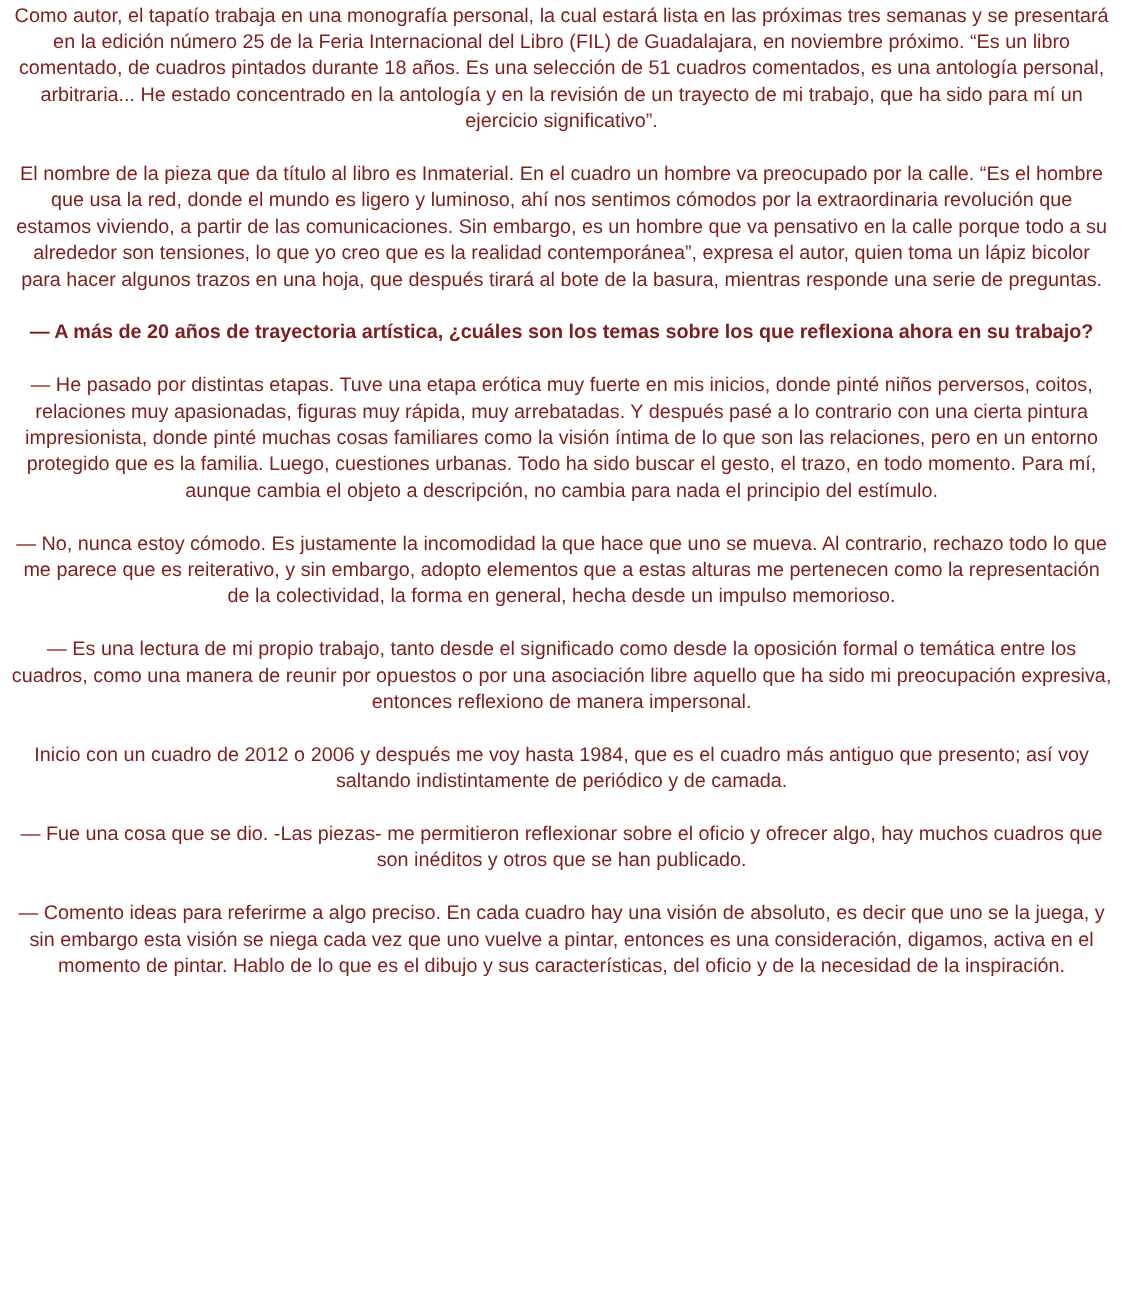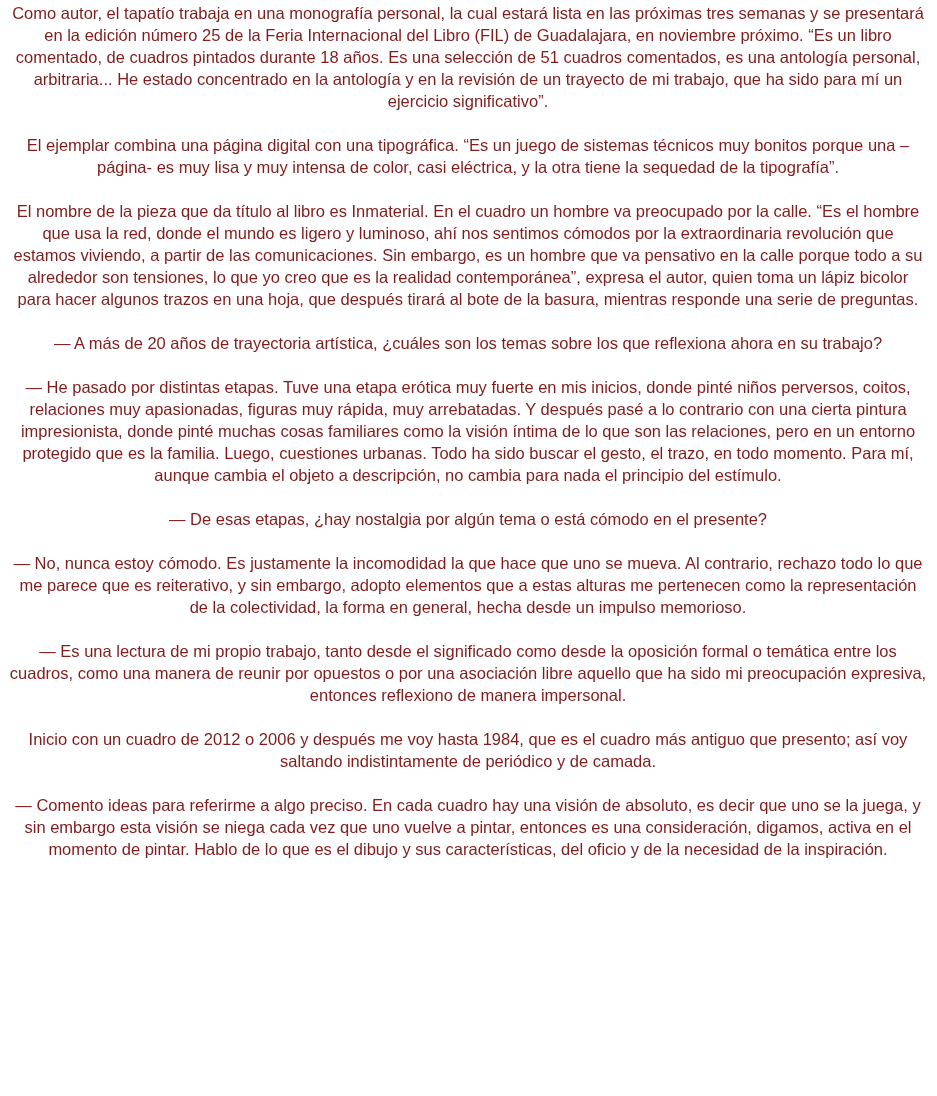--- a/index.html
+++ b/index.html
@@ -22,32 +22,31 @@
     color: #7f1d1d;
     text-align: center;
   }
   .article p {
     margin: 22px 0;
   }
   .article p:first-child {
     margin-top: 0;
   }
   .article p.question {
-    font-weight: normal;
+    font-weight: bold;
   }
 </style>
 </head>
 <body>
 
 <div class="page">
   <main class="article" id="article">
       <p class="para">Como autor, el tapatío trabaja en una monografía personal, la cual estará lista en las próximas tres semanas y se presentará en la edición número 25 de la Feria Internacional del Libro (FIL) de Guadalajara, en noviembre próximo. “Es un libro comentado, de cuadros pintados durante 18 años. Es una selección de 51 cuadros comentados, es una antología personal, arbitraria... He estado concentrado en la antología y en la revisión de un trayecto de mi trabajo, que ha sido para mí un ejercicio significativo”.</p>
-      <p class="para">El ejemplar combina una página digital con una tipográfica. “Es un juego de sistemas técnicos muy bonitos porque una –página- es muy lisa y muy intensa de color, casi eléctrica, y la otra tiene la sequedad de la tipografía”.</p>
       <p class="para">El nombre de la pieza que da título al libro es Inmaterial. En el cuadro un hombre va preocupado por la calle. “Es el hombre que usa la red, donde el mundo es ligero y luminoso, ahí nos sentimos cómodos por la extraordinaria revolución que estamos viviendo, a partir de las comunicaciones. Sin embargo, es un hombre que va pensativo en la calle porque todo a su alrededor son tensiones, lo que yo creo que es la realidad contemporánea”, expresa el autor, quien toma un lápiz bicolor para hacer algunos trazos en una hoja, que después tirará al bote de la basura, mientras responde una serie de preguntas.</p>
       <p class="question">— A más de 20 años de trayectoria artística, ¿cuáles son los temas sobre los que reflexiona ahora en su trabajo?</p>
       <p class="para">— He pasado por distintas etapas. Tuve una etapa erótica muy fuerte en mis inicios, donde pinté niños perversos, coitos, relaciones muy apasionadas, figuras muy rápida, muy arrebatadas. Y después pasé a lo contrario con una cierta pintura impresionista, donde pinté muchas cosas familiares como la visión íntima de lo que son las relaciones, pero en un entorno protegido que es la familia. Luego, cuestiones urbanas. Todo ha sido buscar el gesto, el trazo, en todo momento. Para mí, aunque cambia el objeto a descripción, no cambia para nada el principio del estímulo.</p>
-      <p class="question">— De esas etapas, ¿hay nostalgia por algún tema o está cómodo en el presente?</p>
       <p class="para">— No, nunca estoy cómodo. Es justamente la incomodidad la que hace que uno se mueva. Al contrario, rechazo todo lo que me parece que es reiterativo, y sin embargo, adopto elementos que a estas alturas me pertenecen como la representación de la colectividad, la forma en general, hecha desde un impulso memorioso.</p>
       <p class="para">— Es una lectura de mi propio trabajo, tanto desde el significado como desde la oposición formal o temática entre los cuadros, como una manera de reunir por opuestos o por una asociación libre aquello que ha sido mi preocupación expresiva, entonces reflexiono de manera impersonal.</p>
       <p class="para">Inicio con un cuadro de 2012 o 2006 y después me voy hasta 1984, que es el cuadro más antiguo que presento; así voy saltando indistintamente de periódico y de camada.</p>
+      <p class="para">— Fue una cosa que se dio. -Las piezas- me permitieron reflexionar sobre el oficio y ofrecer algo, hay muchos cuadros que son inéditos y otros que se han publicado.</p>
       <p class="para">— Comento ideas para referirme a algo preciso. En cada cuadro hay una visión de absoluto, es decir que uno se la juega, y sin embargo esta visión se niega cada vez que uno vuelve a pintar, entonces es una consideración, digamos, activa en el momento de pintar. Hablo de lo que es el dibujo y sus características, del oficio y de la necesidad de la inspiración.</p>
     </main>
 </div>
 
 </body></html>

